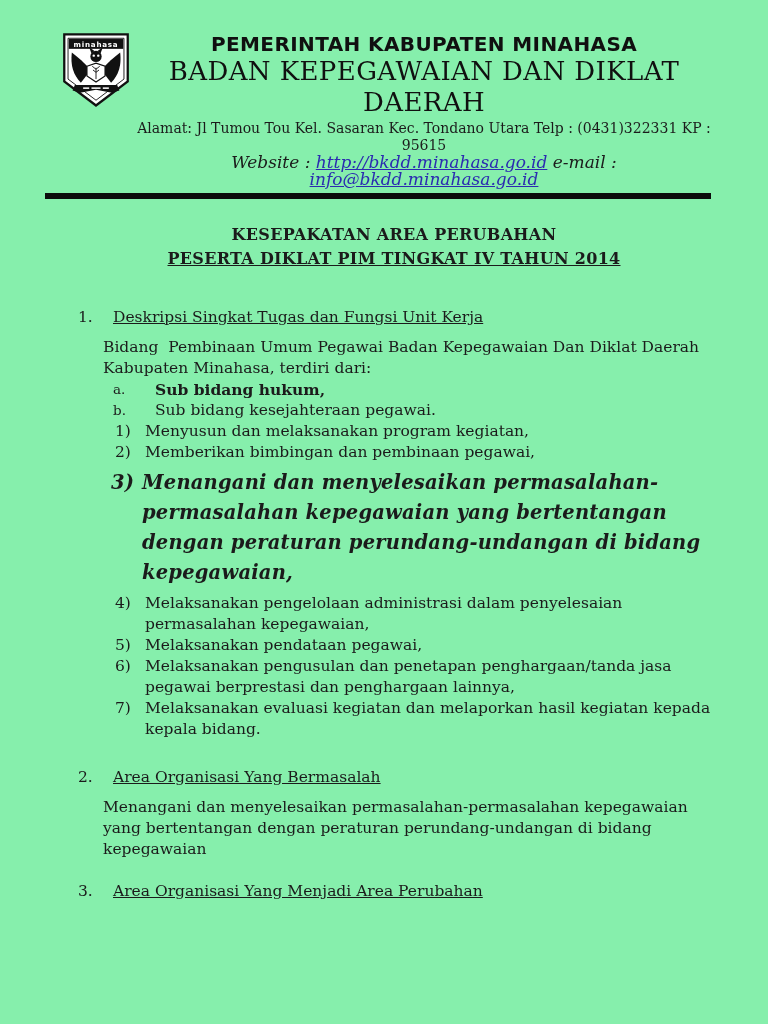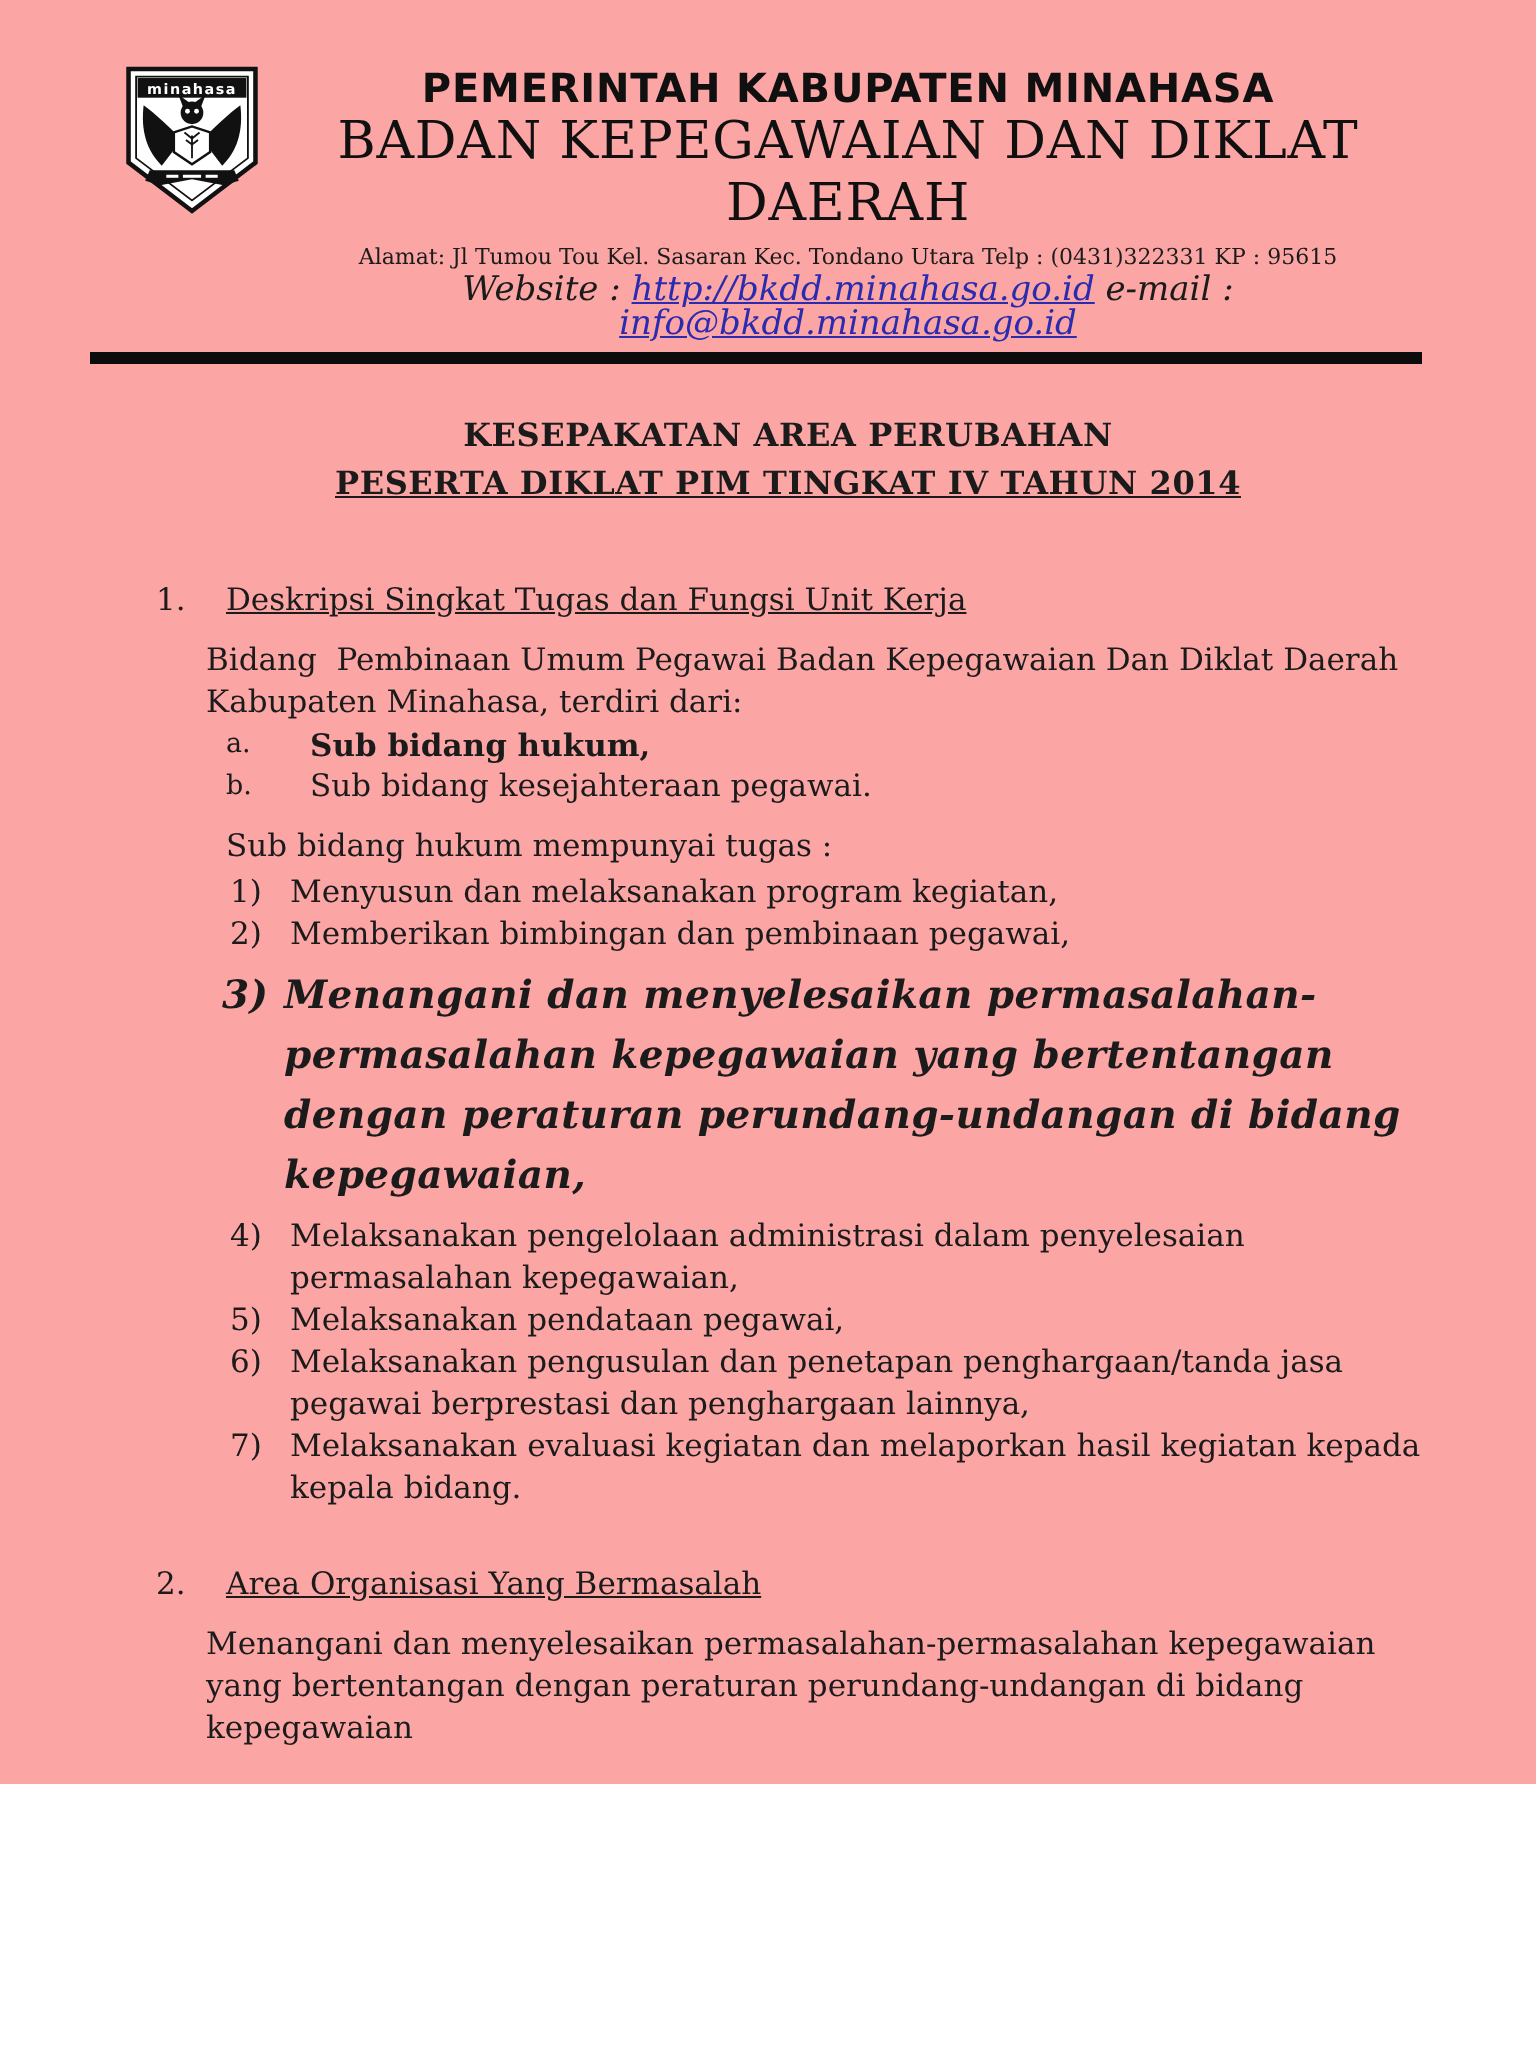--- a/index.html
+++ b/index.html
@@ -1,36 +1,36 @@
 <!DOCTYPE html>
 <html><head>
 <meta charset="utf-8">
 <style>
   html, body { margin:0; padding:0; background:#ffffff; }
   .page {
     position:relative;
-    width:768px; height:892px;
-    background:#fca5a5;
+    width:768px; height:1024px;
+    background:#86efac;
     font-family:"DejaVu Serif", serif;
     color:#1b1b1b;
     overflow:hidden;
   }
 
   
   .letterhead { display:flex; margin:32px 54px 0 62px; align-items:flex-start; }
   .logo-box { width:68px; height:76px; flex:0 0 auto; }
   .logo-box svg { width:100%; height:100%; }
   .head-text { flex:1; text-align:center; padding-left:4px; }
   .agency1 {
     font-family:"DejaVu Sans", sans-serif;
     font-weight:bold; font-size:20px; line-height:24px; letter-spacing:0.4px;
     color:#101010;
   }
   .agency2 { font-size:26px; line-height:31px; letter-spacing:0.4px; color:#101010; }
-  .addr-line  { font-size:11px; line-height:17px; margin-top:2px; }
+  .addr-line  { font-size:14px; line-height:17px; margin-top:2px; }
   .web-line   { font-size:17px; line-height:17px;font-style:italic; }
   .doc-link   { text-decoration:underline; }
 
   .thick-rule { height:6px; background:#0c0c0c; margin:5px 57px 0 45px; }
 
   
   .doc-title { text-align:center; margin-top:24px; font-weight:bold;
                font-size:16px; line-height:24px; letter-spacing:0.3px;padding-left:20px; }
   .u { text-decoration:underline; }
 
@@ -110,21 +110,20 @@
 
       <div class="sub-item">
         <span class="sub-marker">a.</span>
         <span class="sub-text bold">Sub bidang hukum,</span>
       </div>
       <div class="sub-item">
         <span class="sub-marker">b.</span>
         <span class="sub-text">Sub bidang kesejahteraan pegawai.</span>
       </div>
 
-      <div class="tasks-intro">Sub bidang hukum mempunyai tugas :</div>
 
       <div class="task">
         <span class="task-marker">1)</span>
         <span class="task-text">Menyusun dan melaksanakan program kegiatan,</span>
       </div>
       <div class="task">
         <span class="task-marker">2)</span>
         <span class="task-text">Memberikan bimbingan dan pembinaan pegawai,</span>
       </div>
       <div class="task task-emph">

